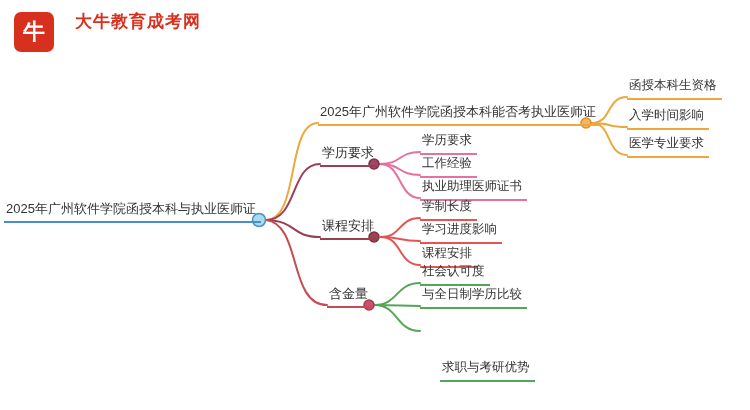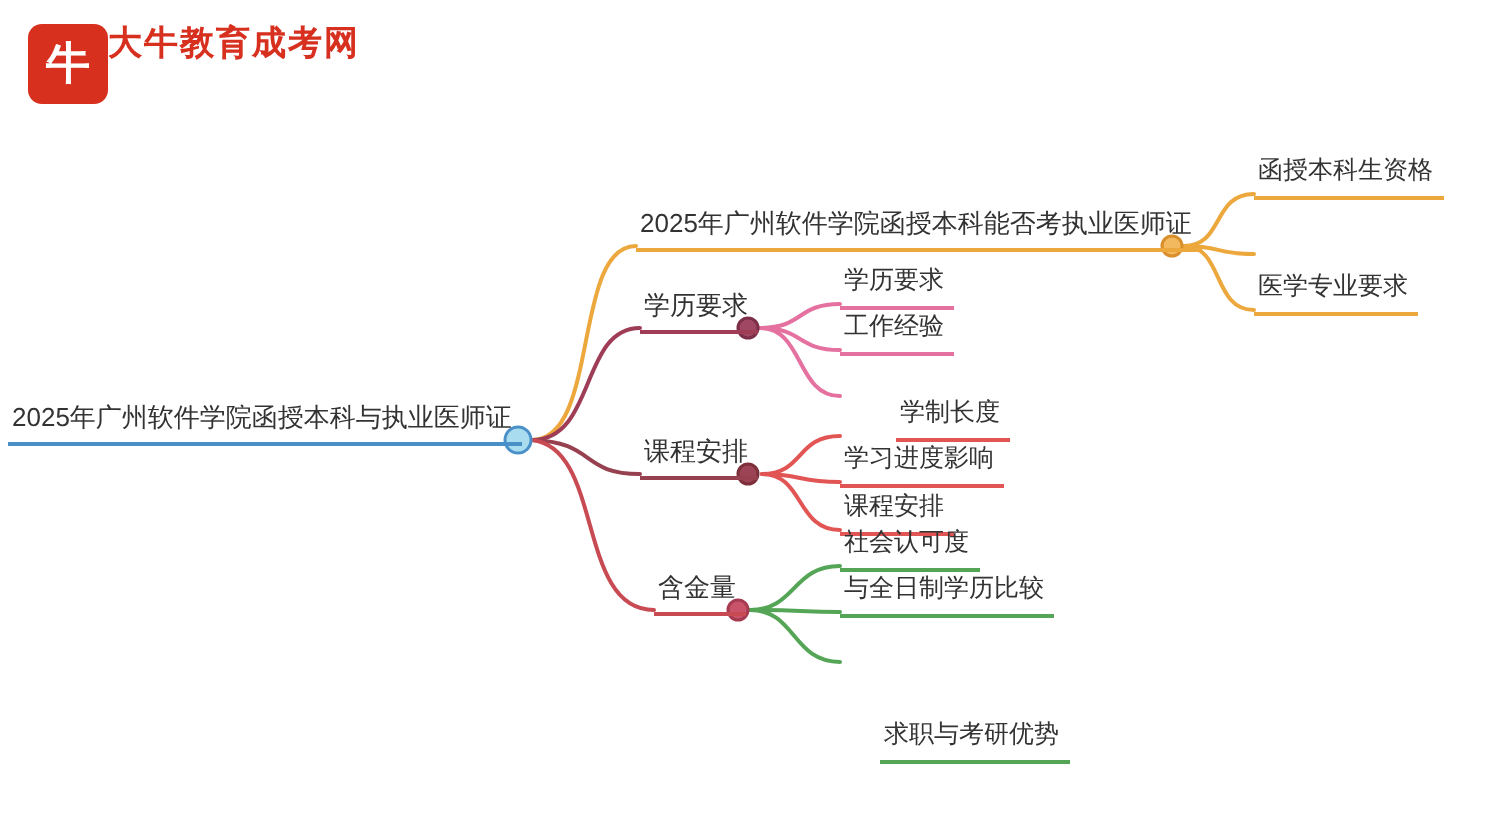--- a/index.html
+++ b/index.html
@@ -18,21 +18,21 @@
   .u-darkred{border-bottom-color:#974050;}
   .u-crimson{border-bottom-color:#c84a52;}
   .u-pink{border-bottom-color:#e4719f;}
   .u-red{border-bottom-color:#e25555;}
   .u-green{border-bottom-color:#55a556;text-align:right;}
 
   
   #logo{position:absolute;left:14px;top:12px;display:flex;align-items:flex-start;}
   #logo-badge{width:40px;height:40px;background:#d7301f;border-radius:7px;color:#fff;
               font-weight:bold;font-size:22px;display:flex;align-items:center;justify-content:center;}
-  #logo-text{margin-left:0;display:flex;flex-direction:column;}
+  #logo-text{margin-left:21px;display:flex;flex-direction:column;}
   #logo-title{color:#d7301f;font-weight:bold;font-size:17px;letter-spacing:1px;line-height:1.2;}
   #logo-domain{color:#2e9e4f;font-size:12px;margin-top:3px;}
 </style>
 </head>
 <body>
 
 <div id="stage">
 
   <svg id="wires" viewBox="0 0 750 410">
     <g fill="none" stroke-width="2" stroke-linecap="round">
@@ -70,28 +70,30 @@
     <div id="logo-badge">牛</div>
     <div id="logo-text">
       <span id="logo-title">大牛教育成考网</span>
     </div>
   </div>
 
   <div class="node root-node" style="left:4px;top:199px;">2025年广州软件学院函授本科与执业医师证</div>
 
   <div class="node branch-node u-orange" style="left:318px;top:102px;">2025年广州软件学院函授本科能否考执业医师证</div>
   <div class="node sub-node u-orange" style="left:627px;top:76px;">函授本科生资格</div>
+  <div class="node sub-node u-orange" style="left:627px;top:106px;">入学时间影响</div>
   <div class="node sub-node u-orange" style="left:627px;top:134px;">医学专业要求</div>
 
   <div class="node branch-node u-maroon" style="left:320px;top:143px;">学历要求</div>
   <div class="node sub-node u-pink" style="left:420px;top:131px;">学历要求</div>
   <div class="node sub-node u-pink" style="left:420px;top:154px;">工作经验</div>
+  <div class="node sub-node u-pink" style="left:420px;top:177px;">执业助理医师证书</div>
 
   <div class="node branch-node u-darkred" style="left:320px;top:216px;">课程安排</div>
-  <div class="node sub-node u-red" style="left:420px;top:197px;margin-left:28px;">学制长度</div>
+  <div class="node sub-node u-red" style="left:420px;top:197px;">学制长度</div>
   <div class="node sub-node u-red" style="left:420px;top:220px;">学习进度影响</div>
   <div class="node sub-node u-red" style="left:420px;top:244px;">课程安排</div>
 
   <div class="node branch-node u-crimson" style="left:327px;top:284px;">含金量</div>
   <div class="node sub-node u-green" style="left:420px;top:262px;">社会认可度</div>
   <div class="node sub-node u-green" style="left:420px;top:285px;">与全日制学历比较</div>
   <div class="node sub-node u-green" style="left:440px;top:310px;margin-top:48px;">求职与考研优势</div>
 
 </div>
 

